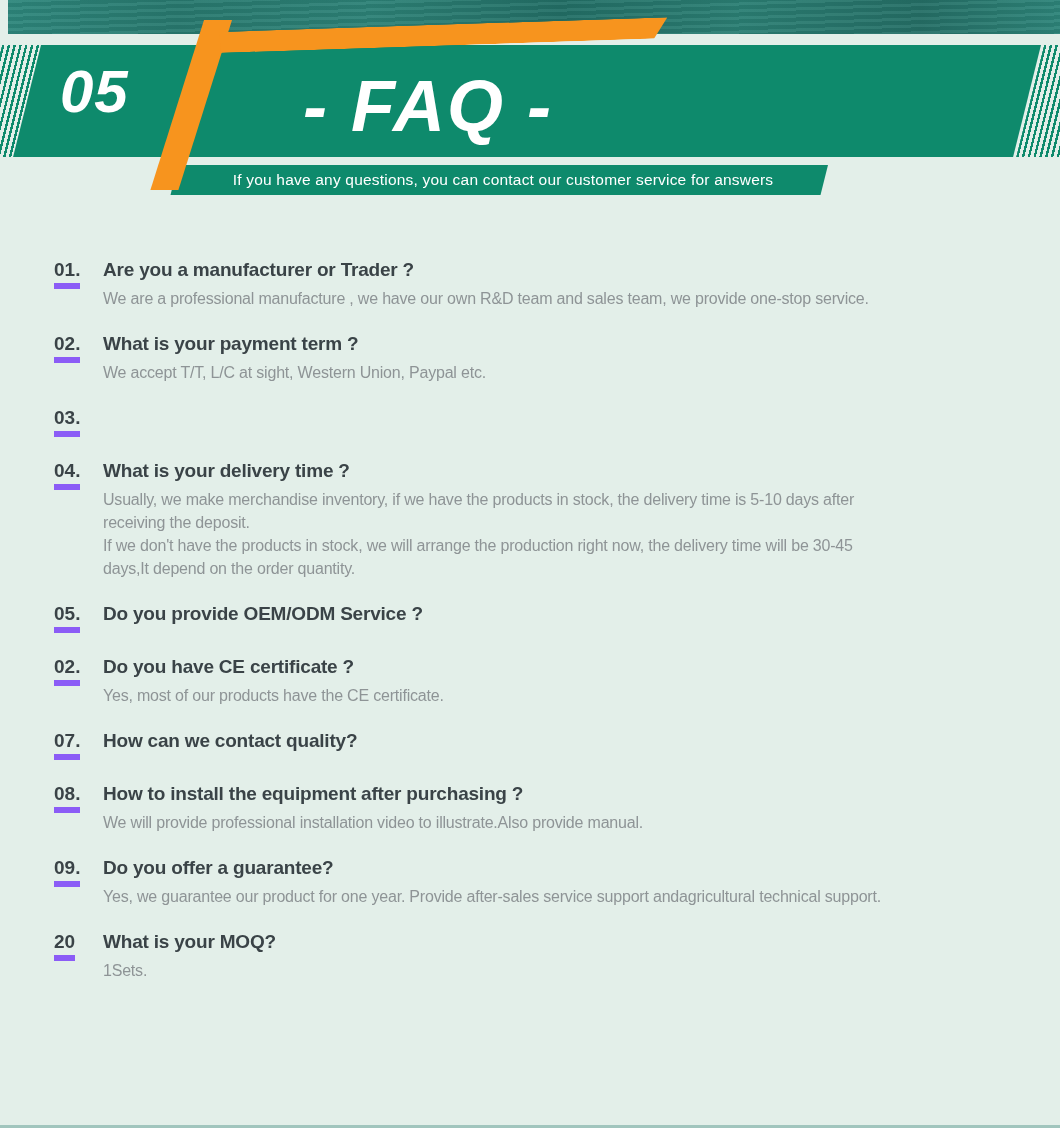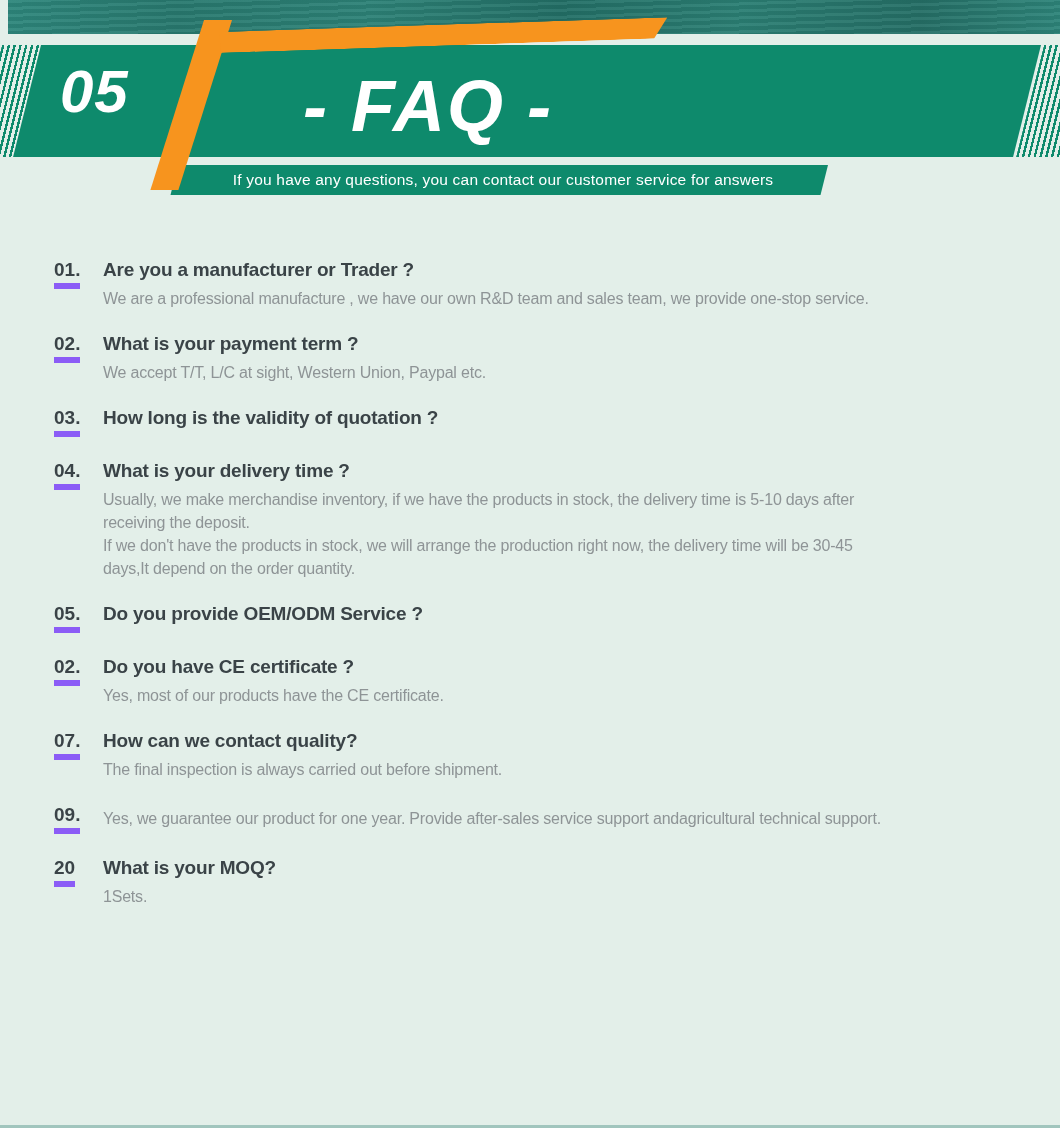--- a/index.html
+++ b/index.html
@@ -128,21 +128,20 @@
       <div class="faq-num-col"><span class="faq-num">02.</span></div>
       <div class="faq-body">
         <div class="faq-q">What is your payment term ?</div>
         <div class="faq-a">We accept T/T, L/C at sight, Western Union, Paypal etc.</div>
       </div>
     </div>
 
     <div class="faq-item">
       <div class="faq-num-col"><span class="faq-num">03.</span></div>
       <div class="faq-body">
-        <div class="faq-q">How long is the validity of quotation ?</div>
       </div>
     </div>
 
     <div class="faq-item">
       <div class="faq-num-col"><span class="faq-num">04.</span></div>
       <div class="faq-body">
         <div class="faq-q">What is your delivery time ?</div>
         <div class="faq-a">Usually, we make merchandise inventory, if we have the products in stock, the delivery time is 5-10 days after
 receiving the deposit.
 If we don't have the products in stock, we will arrange the production right now, the delivery time will be 30-45
@@ -162,28 +161,35 @@
       <div class="faq-body">
         <div class="faq-q">Do you have CE certificate ?</div>
         <div class="faq-a">Yes, most of our products have the CE certificate.</div>
       </div>
     </div>
 
     <div class="faq-item">
       <div class="faq-num-col"><span class="faq-num">07.</span></div>
       <div class="faq-body">
         <div class="faq-q">How can we contact quality?</div>
-        <div class="faq-a">The final inspection is always carried out before shipment.</div>
-      </div>
-    </div>
-
+      </div>
+    </div>
+
+    <div class="faq-item">
+      <div class="faq-num-col"><span class="faq-num">08.</span></div>
+      <div class="faq-body">
+        <div class="faq-q">How to install the equipment after purchasing ?</div>
+        <div class="faq-a">We will provide professional installation video to illustrate.Also provide manual.</div>
+      </div>
+    </div>
 
     <div class="faq-item">
       <div class="faq-num-col"><span class="faq-num">09.</span></div>
       <div class="faq-body">
+        <div class="faq-q">Do you offer a guarantee?</div>
         <div class="faq-a">Yes, we guarantee our product for one year. Provide after-sales service support andagricultural technical support.</div>
       </div>
     </div>
 
     <div class="faq-item">
       <div class="faq-num-col"><span class="faq-num">20</span></div>
       <div class="faq-body">
         <div class="faq-q">What is your MOQ?</div>
         <div class="faq-a">1Sets.</div>
       </div>

